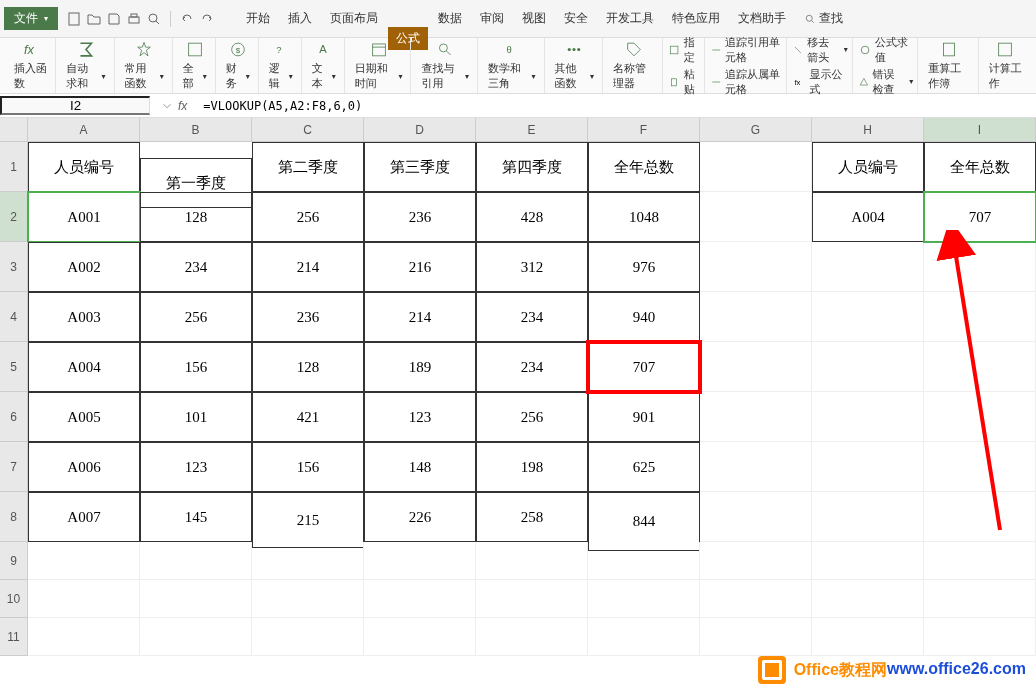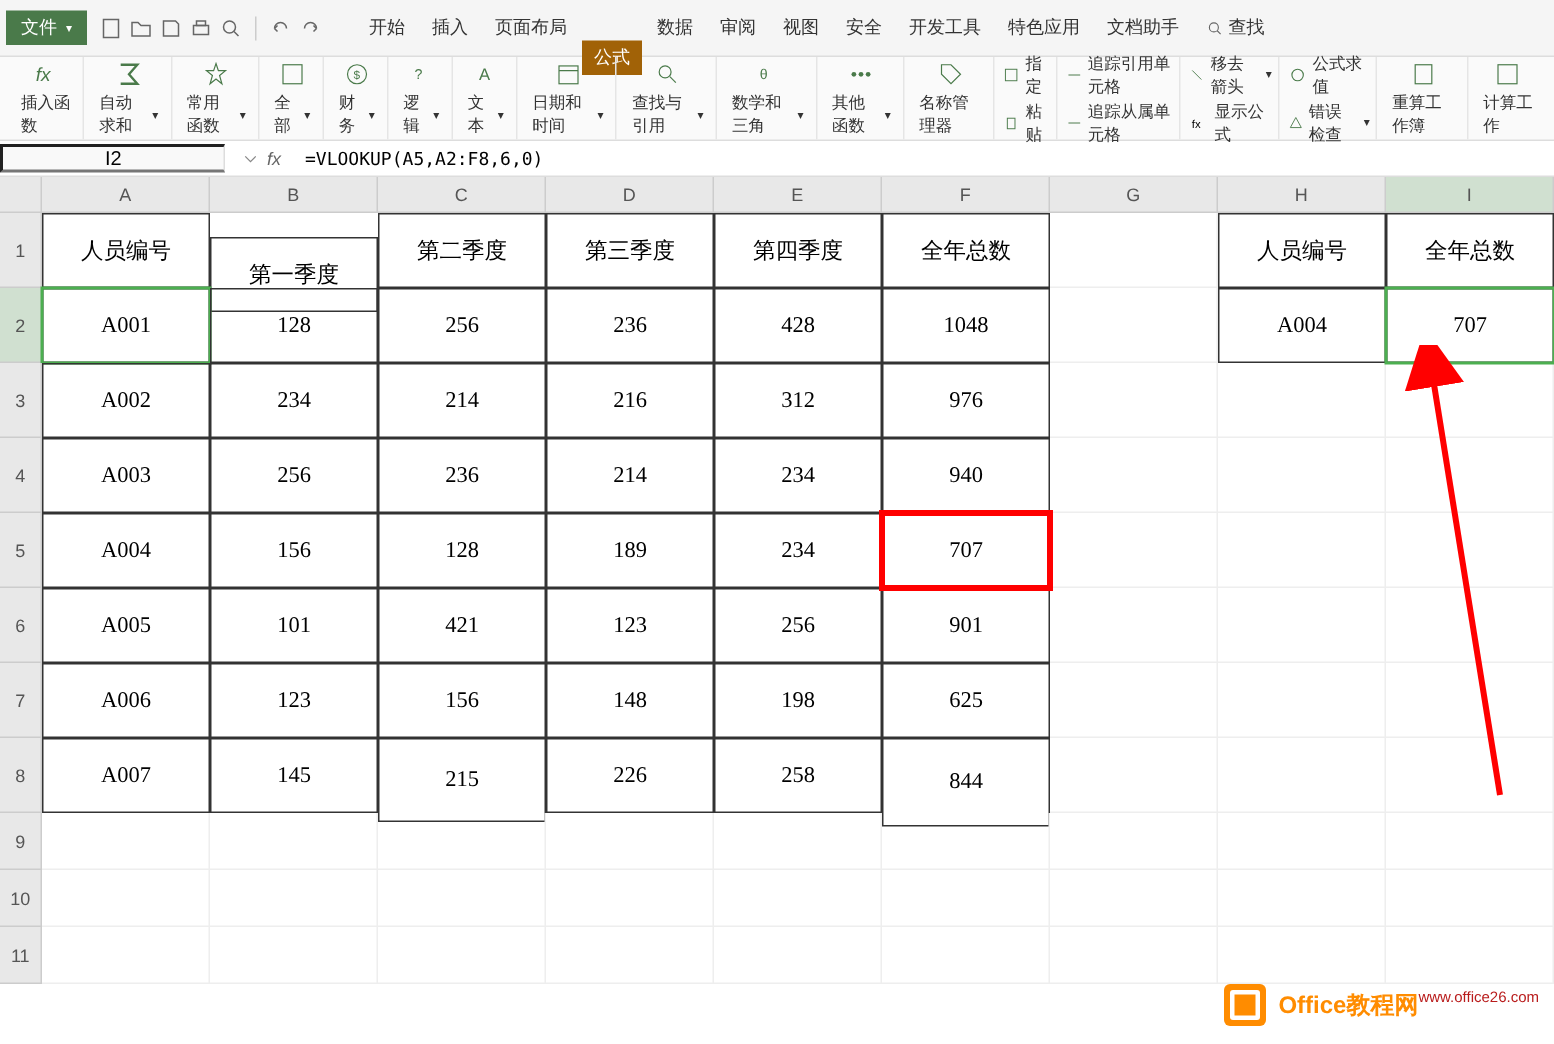--- a/index.html
+++ b/index.html
@@ -43,21 +43,21 @@
     
     .highlight-red { outline: 4px solid #ff0000; outline-offset: -2px; z-index: 5; }
     .selected-cell { outline: 2px solid #4CAF50; outline-offset: -1px; background: #fff; }
     
     .arrow-svg { position: absolute; pointer-events: none; z-index: 10; }
     
     .watermark { position: absolute; bottom: 10px; right: 10px; display: flex; align-items: center; gap: 6px; }
     .wm-logo { width: 32px; height: 32px; }
     .wm-text { display: flex; flex-direction: row; }
     .wm-title { color: #ff8c00; font-weight: bold; font-size: 16px; }
-    .wm-url { color: #b91c1c; font-size: 10px; }
+    .wm-url { color: #1d4ed8; font-size: 16px; font-weight: bold; }
     
     .chev { font-size: 8px; margin-left: 2px; }
   </style>
 </head>
 <body>
 
 <div class="menubar">
   <div class="file-btn">
     <span>文件</span>
     <span class="chev">▾</span>

